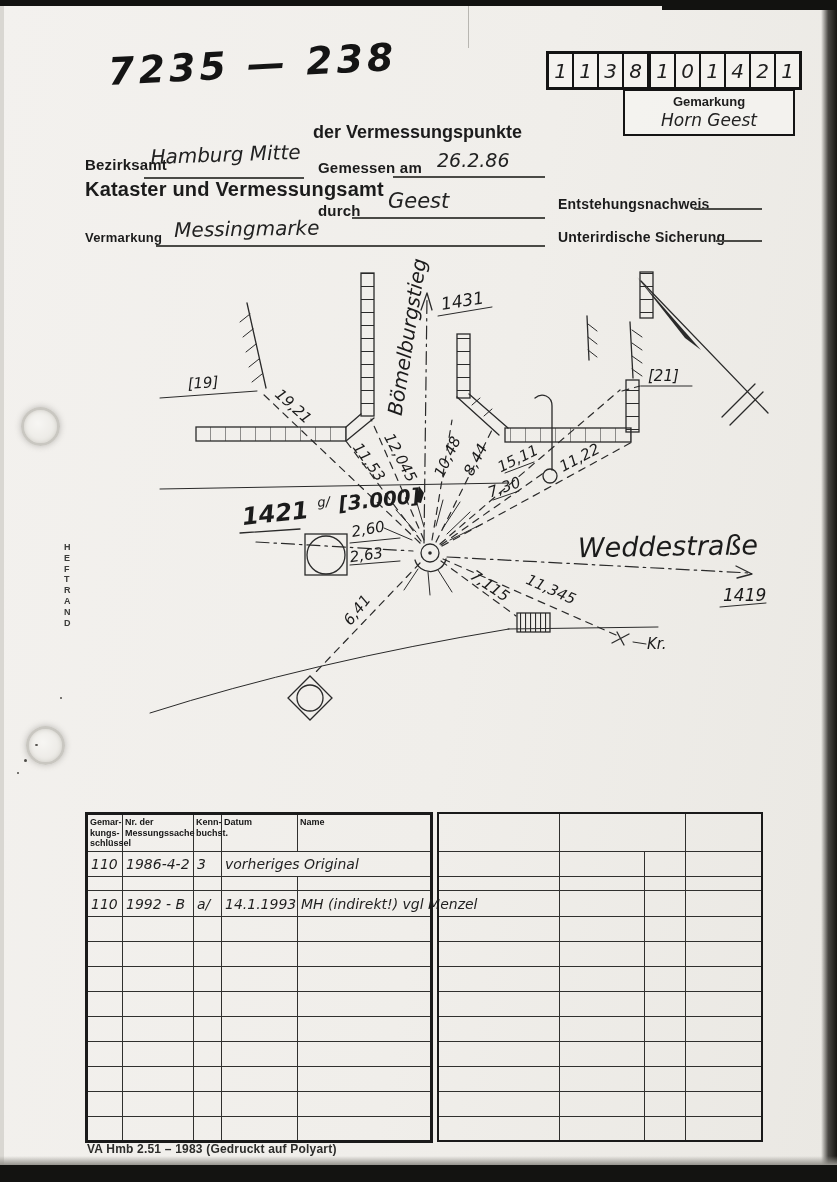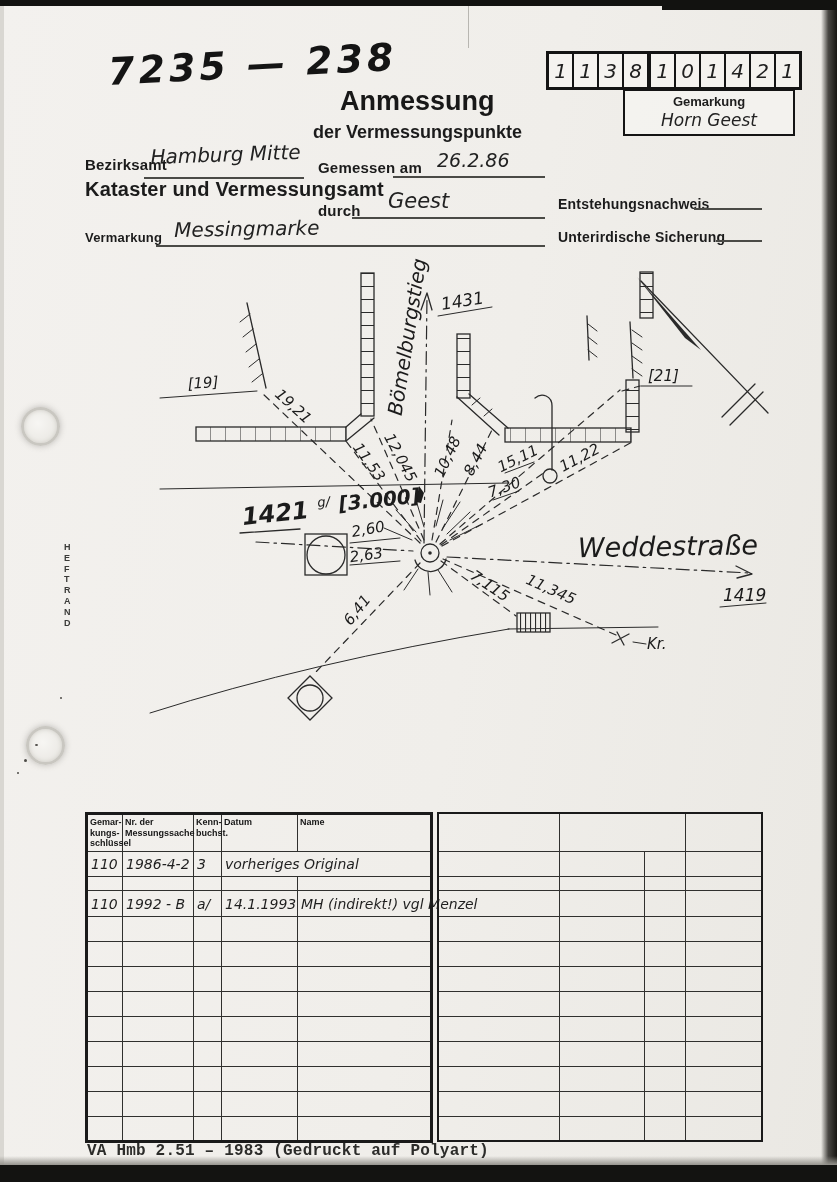--- a/index.html
+++ b/index.html
@@ -59,21 +59,21 @@
   
   .meas-table{border-collapse:collapse;table-layout:fixed;position:absolute;
     background:transparent;}
   .meas-table td,.meas-table th{border:1.5px solid #30302e;padding:0 3px;overflow:visible;}
   .meas-table th{font-size:9px;font-weight:bold;text-align:left;vertical-align:top;
     white-space:pre-line;line-height:1.18;padding:2px 2px;color:#161616;}
   .left-table{left:85px;top:812px;width:348px;height:328px;border:3px solid #1a1a1a;}
   .right-table{left:437px;top:812px;width:326px;height:328px;border:2.5px solid #1a1a1a;}
   .hwc{font-family:"DejaVu Sans",sans-serif;font-style:italic;font-size:14px;
     white-space:nowrap;color:#1f1f1f;}
-  .footer-note{font-size:16px;font-weight:bold;color:#2c2c2a;letter-spacing:.2px;font-family:Liberation Mono, monospace;}
+  .footer-note{font-size:12px;font-weight:bold;color:#2c2c2a;letter-spacing:.2px;}
 </style>
 </head>
 <body>
 
 <div class="page">
 
   <div class="abs edge-left"></div>
   <div class="abs edge-right"></div>
   <div class="abs edge-top"></div>
   <div class="abs edge-top-right"></div>
@@ -82,21 +82,20 @@
   <div class="abs faint-line" style="left:468px;top:6px;height:42px;"></div>
   <div class="hole" style="left:21px;top:407px;"></div>
   <div class="hole" style="left:26px;top:726px;"></div>
   <div class="speck" style="left:24px;top:759px;width:3px;height:3px;"></div>
   <div class="speck" style="left:17px;top:772px;width:2px;height:2px;"></div>
   <div class="speck" style="left:60px;top:697px;width:2px;height:2px;"></div>
   <div class="speck" style="left:35px;top:744px;width:3px;height:2px;"></div>
 
   <div class="abs ref-marker hw" style="left:107px;top:50px;">7235 — 238</div>
 
-  <div class="abs title" style="left:340px;top:86px;">Anmessung</div>
   <div class="abs subtitle" style="left:313px;top:122px;">der Vermessungspunkte</div>
 
   <div class="digit-row">
     <div class="digit-cell">1</div>
     <div class="digit-cell">1</div>
     <div class="digit-cell">3</div>
     <div class="digit-cell">8</div>
     <div class="digit-cell grp">1</div>
     <div class="digit-cell">0</div>
     <div class="digit-cell">1</div>

